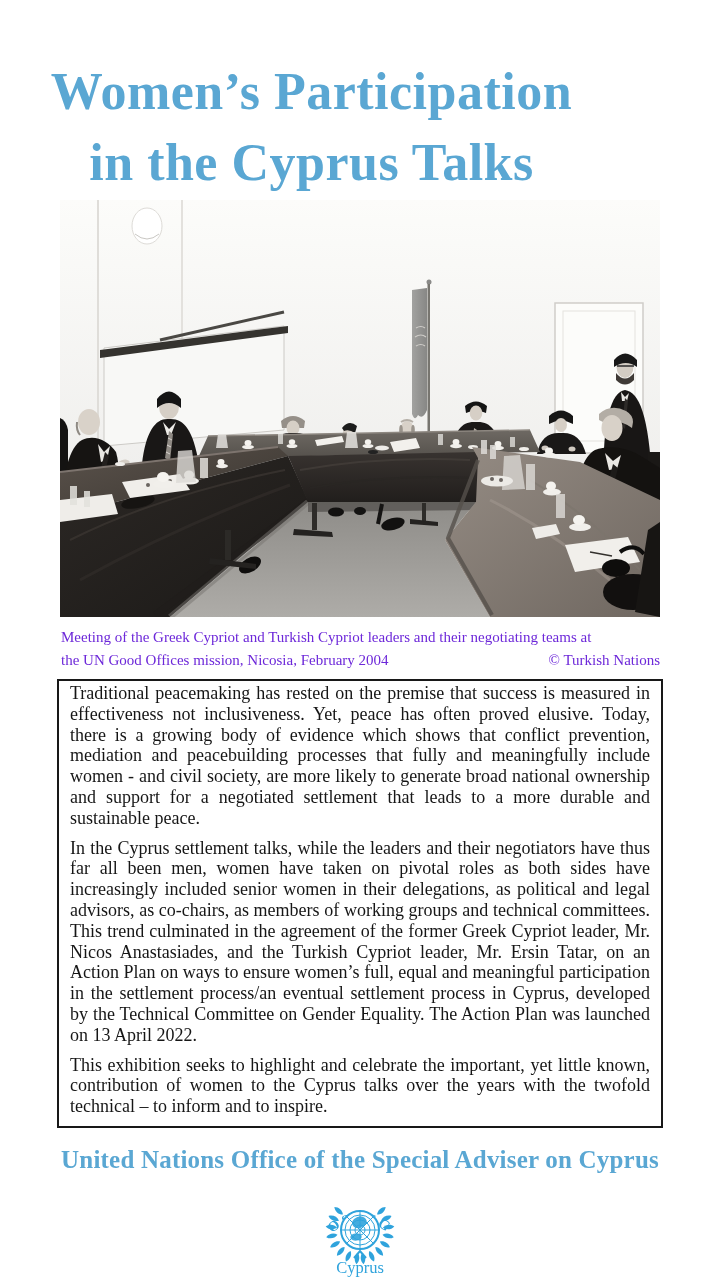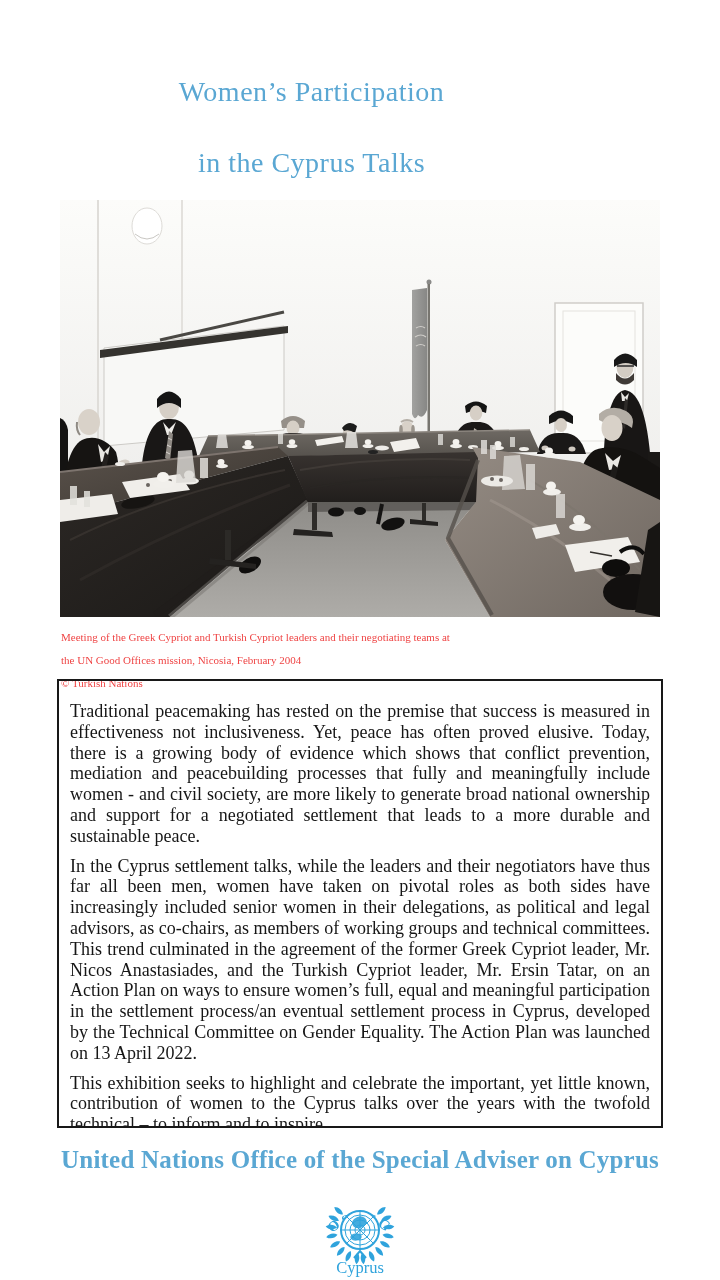--- a/index.html
+++ b/index.html
@@ -1,25 +1,25 @@
 <!DOCTYPE html>
 <html><head>
 <meta charset="utf-8">
 <style>
   html,body{margin:0;padding:0;background:#ffffff;}
   .page{position:relative;width:720px;height:1280px;background:#ffffff;overflow:hidden;
         font-family:"Liberation Serif","DejaVu Serif",serif;color:#1b1b1b;}
   .title{position:absolute;top:56px;left:0;width:623px;text-align:center;
-         color:#5aa7d3;font-weight:normal;font-size:28px;line-height:71px;letter-spacing:.5px;}
+         color:#5aa7d3;font-weight:bold;font-size:52px;line-height:71px;letter-spacing:.5px;}
   .photo{position:absolute;left:60px;top:200px;width:600px;height:417px;}
   .photo svg{display:block;width:100%;height:100%;}
-  .caption{position:absolute;left:61px;top:626px;width:599px;font-size:11px;line-height:23px;color:#ef4444;}
-  .caption .row{display:flex;justify-content:space-between;white-space:nowrap;flex-direction:column;}
+  .caption{position:absolute;left:61px;top:626px;width:599px;font-size:15px;line-height:23px;color:#6d28d9;}
+  .caption .row{display:flex;justify-content:space-between;white-space:nowrap;}
   .infobox{position:absolute;left:57px;top:679px;width:606px;height:449px;
-           border:2px solid #181818;box-sizing:border-box;padding:20px 11px;
+           border:2px solid #181818;box-sizing:border-box;padding:2px 11px;
            font-size:18px;line-height:20.8px;text-align:justify;overflow:hidden;color:#161616;}
   .infobox p{margin:0 0 9px 0;}
   .footer-heading{position:absolute;top:1146px;left:0;width:720px;text-align:center;
                   color:#5aa7d3;font-weight:bold;font-size:25px;letter-spacing:.2px;}
   .logo{position:absolute;left:285px;top:1178px;width:150px;height:100px;}
   .logo svg{display:block;width:100%;height:100%;}
 </style>
 </head>
 <body>
 

